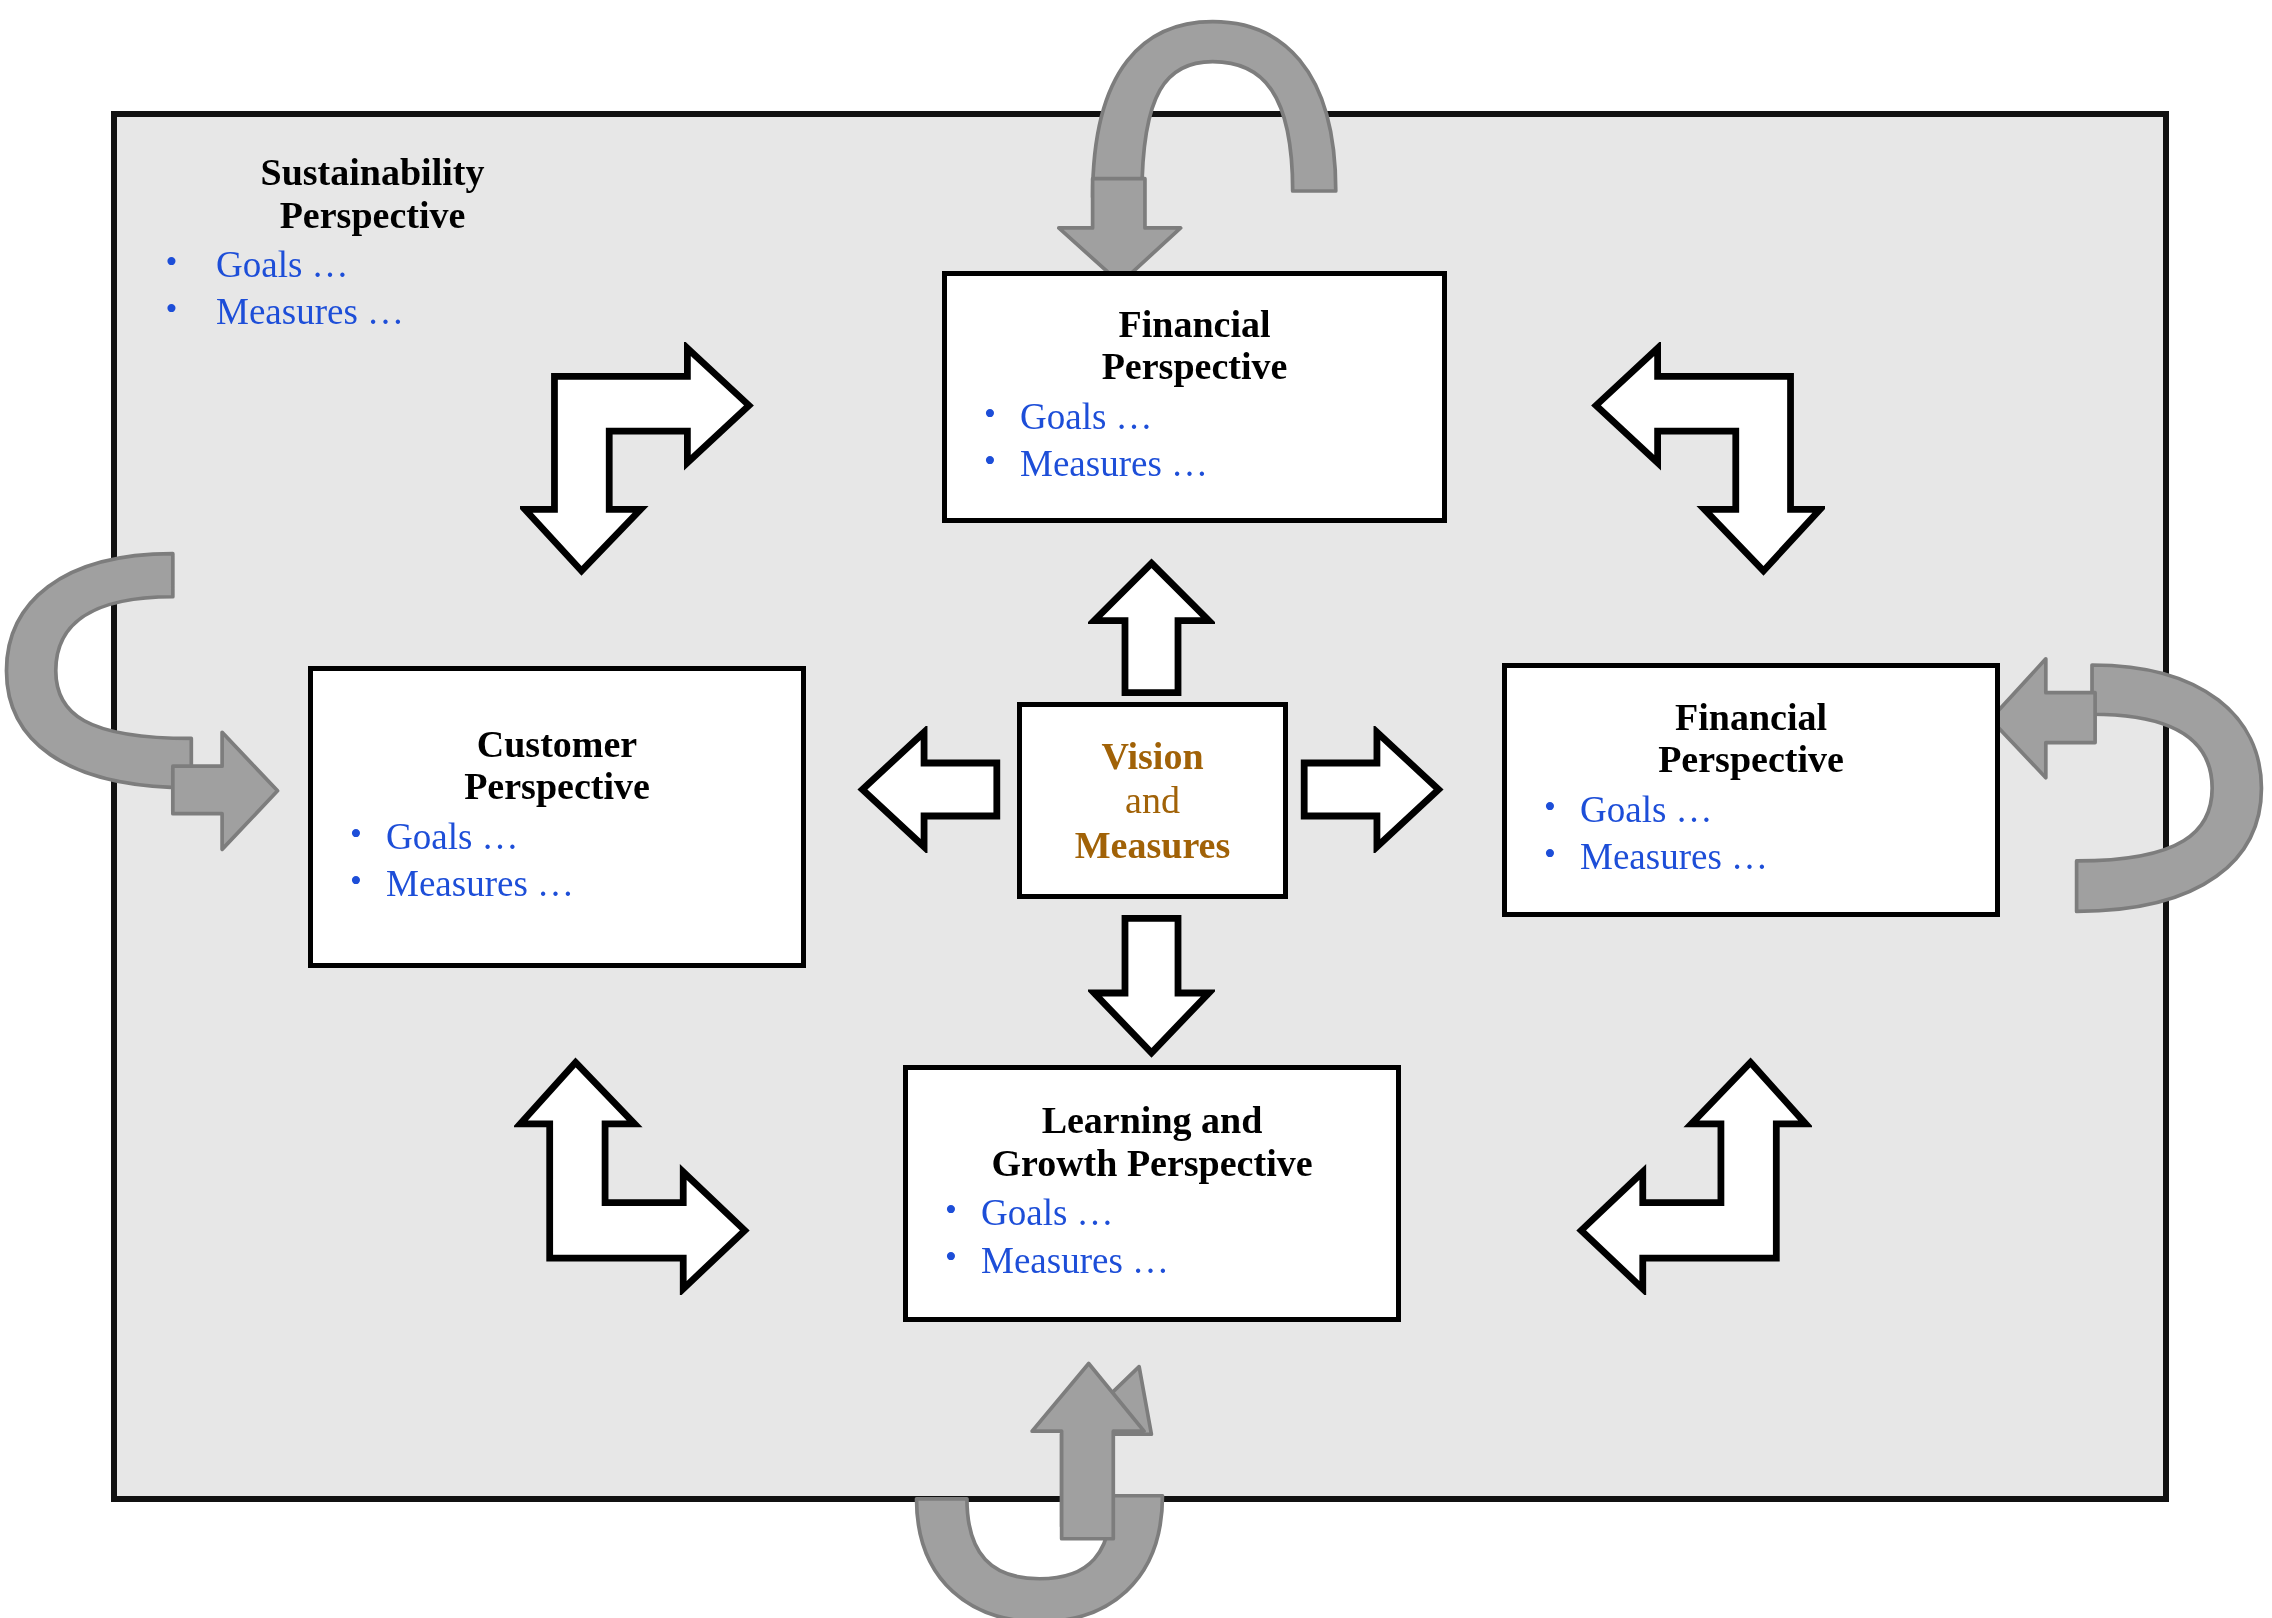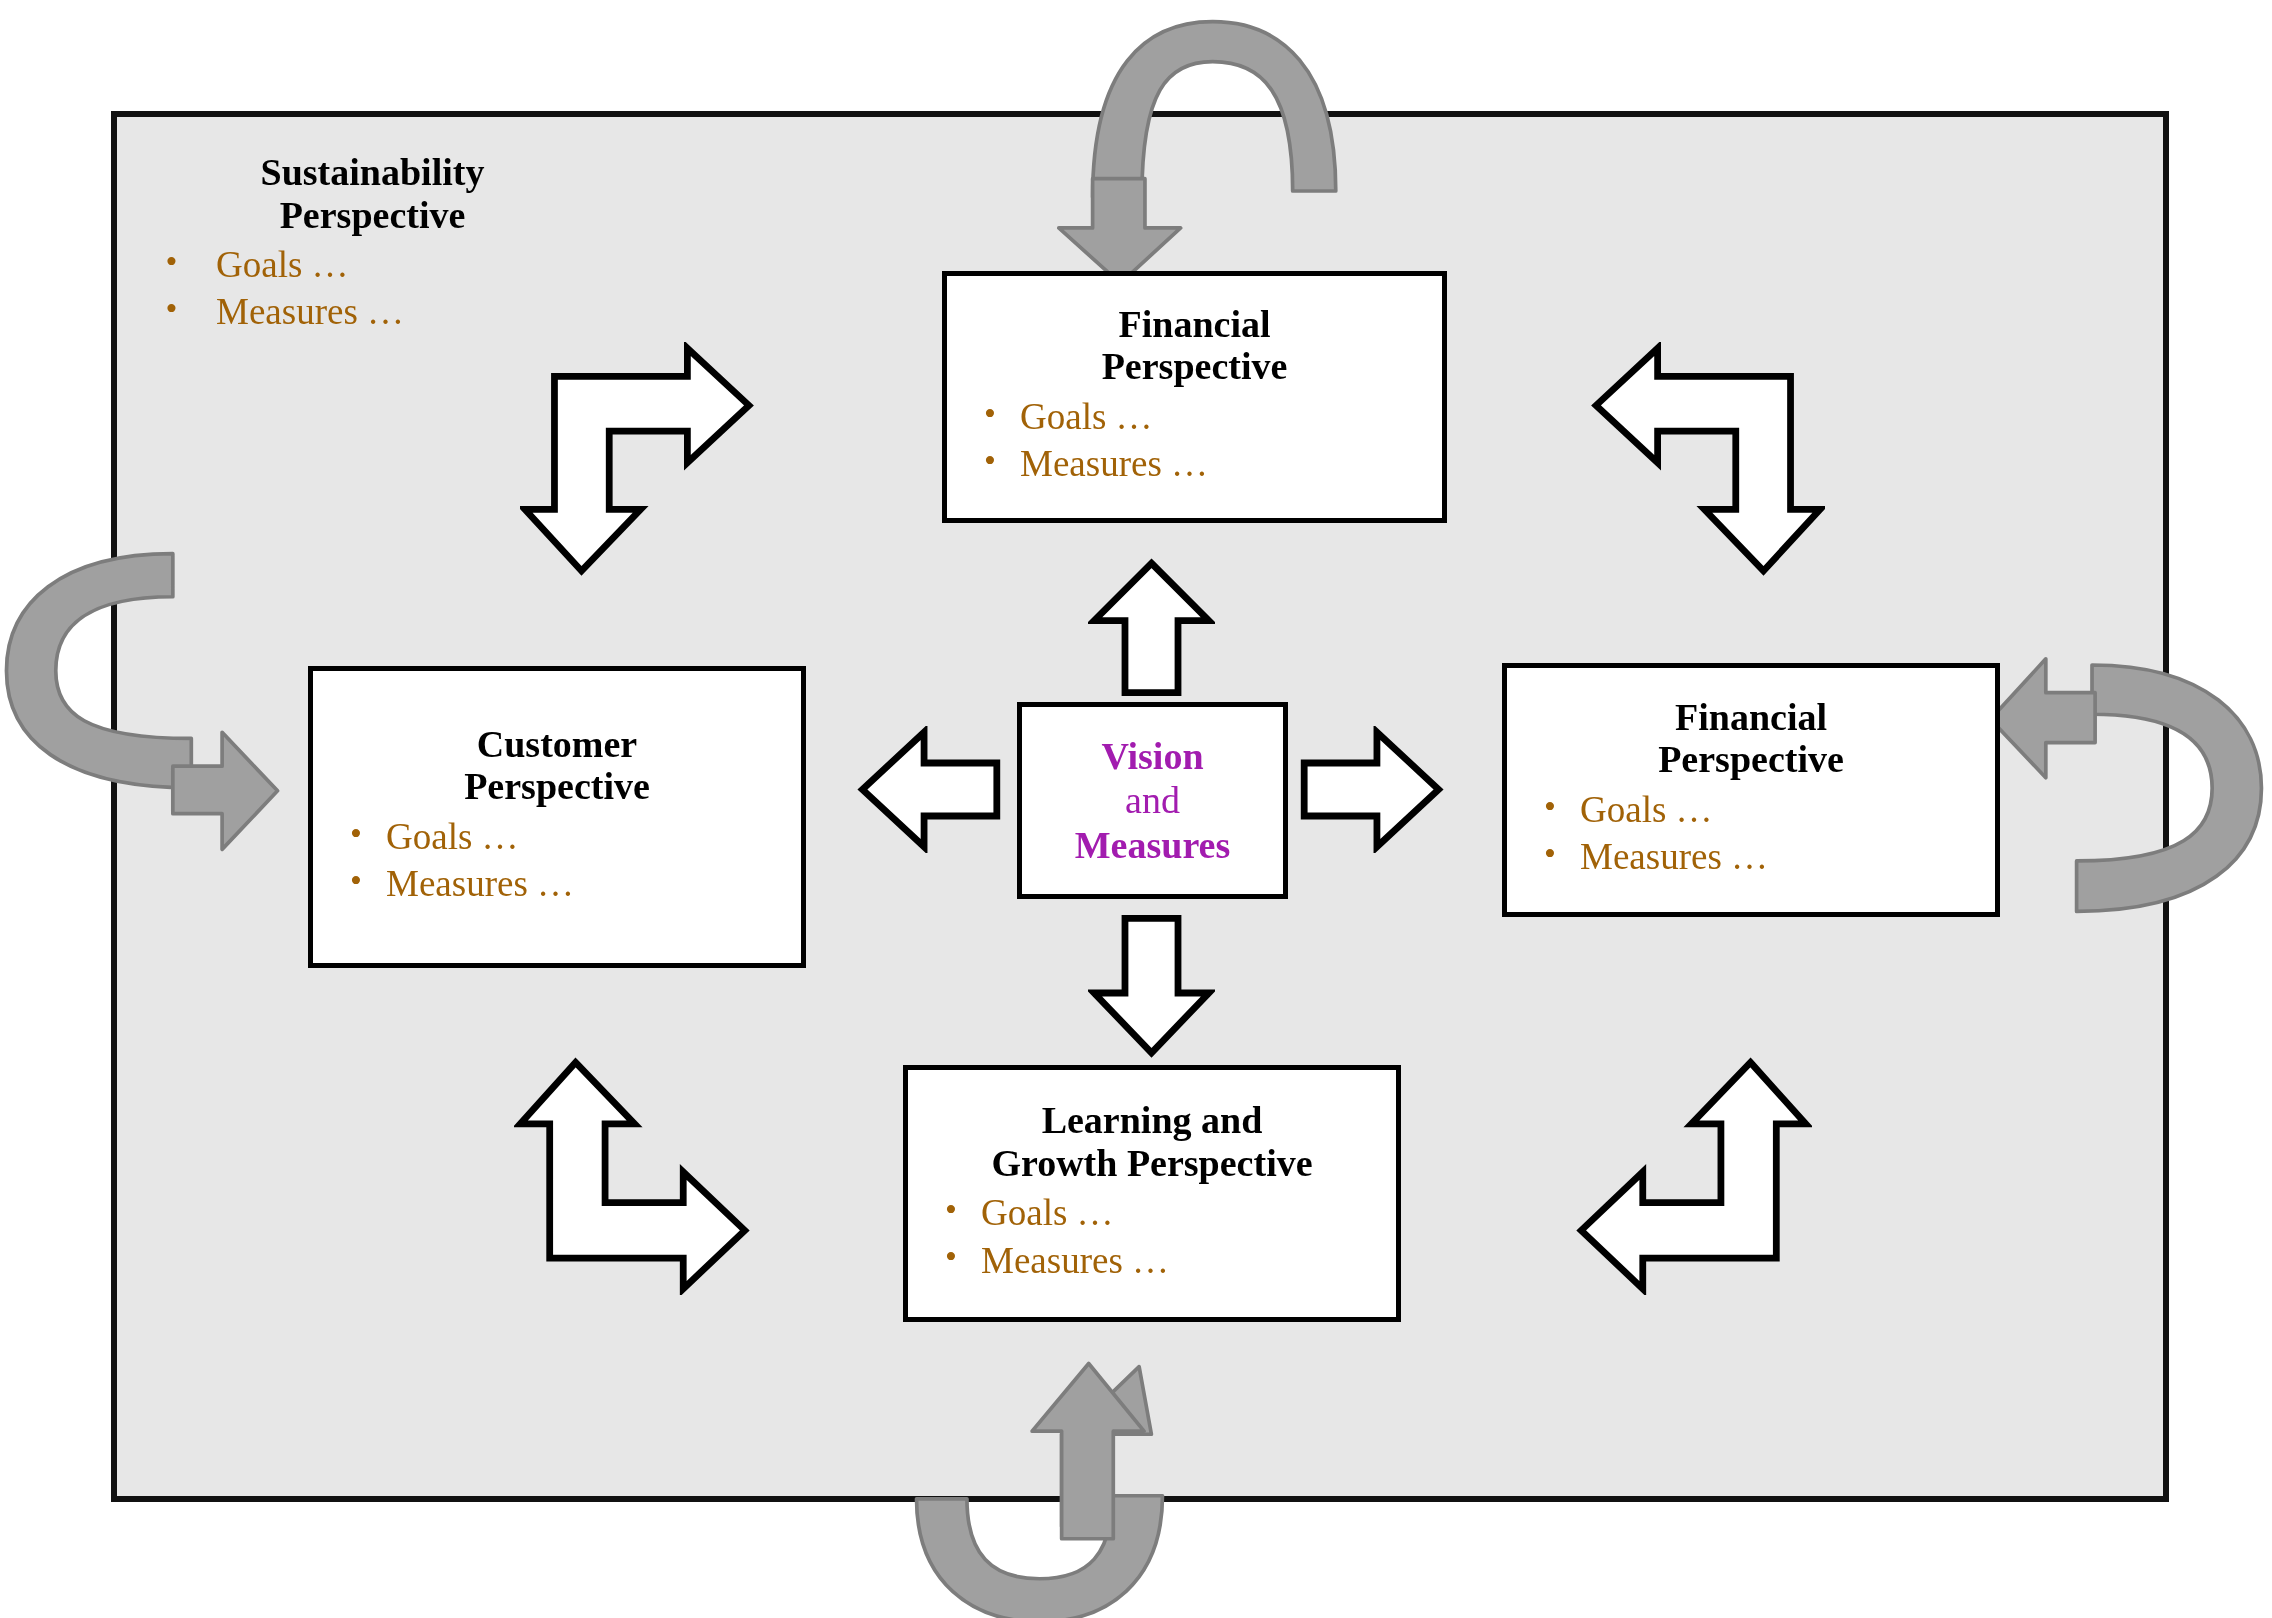--- a/index.html
+++ b/index.html
@@ -56,21 +56,21 @@
   }
   .bullets {
     margin: 4.9px 0 0 0;
     padding: 0;
     list-style: none;
   }
   .bullets li {
     position: relative;
     font-size: 37px;
     line-height: 1.28;
-    color: #a16207;
+    color: #1d4ed8;
     padding-left: 57px;
   }
   .bullets li::before {
     content: "\2022";
     position: absolute;
     left: 21px;
     top: -1.2px;
     font-size: 34px;
   }
 
@@ -108,21 +108,21 @@
     border: 5.5px solid #000000;
     box-sizing: border-box;
     display: flex;
     flex-direction: column;
     align-items: center;
     justify-content: center;
   }
   #box-vision .vline {
     font-size: 38px;
     line-height: 1.16;
-    color: #a21caf;
+    color: #a16207;
     text-align: right;
   }
   #box-vision .vline.bold { font-weight: bold; }
 
   
   .arw { position: absolute; pointer-events: none; }
 </style>
 </head>
 <body>
 

